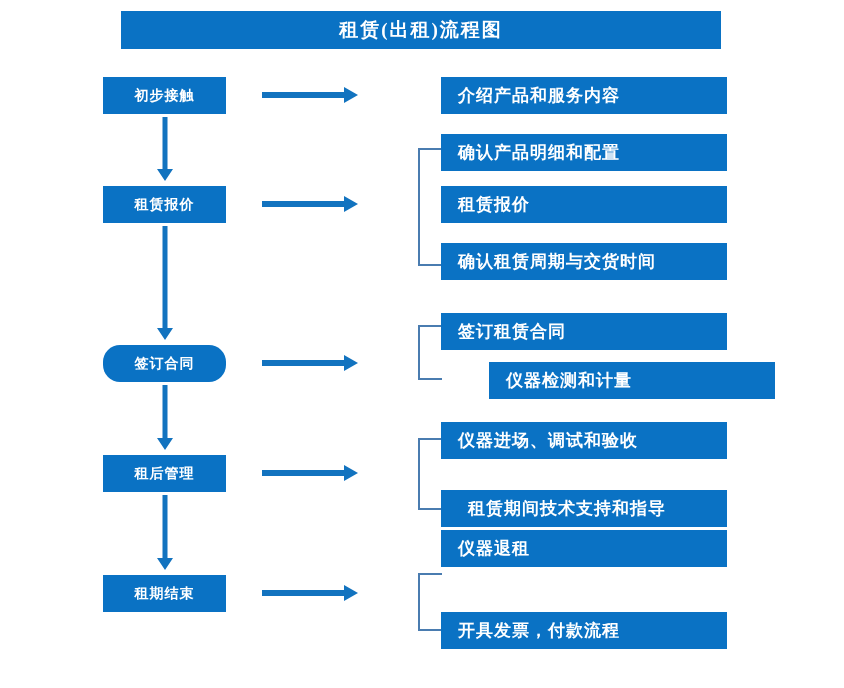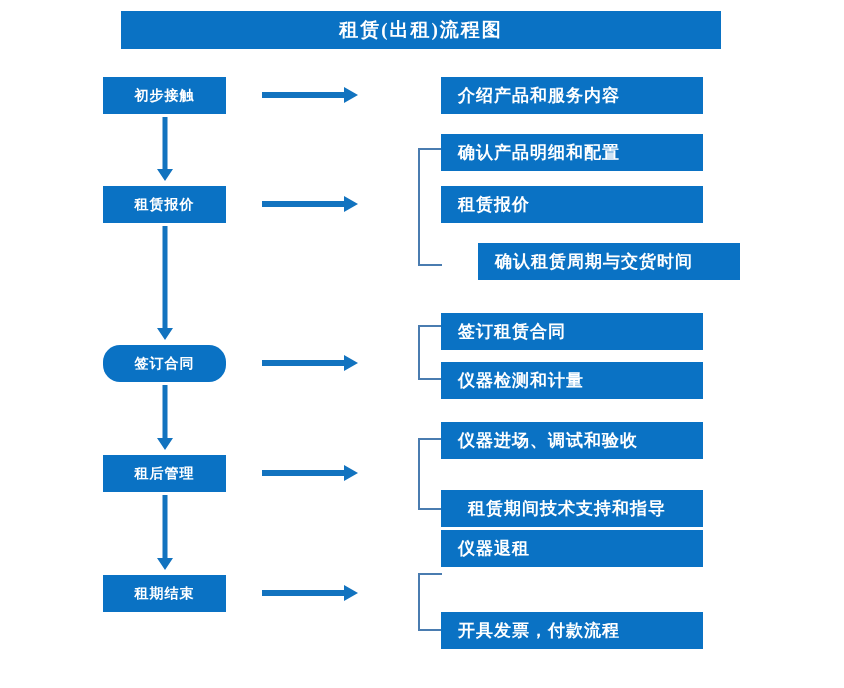--- a/index.html
+++ b/index.html
@@ -40,21 +40,21 @@
   }
   .stage-box {
     left: 103px;
     width: 123px;
     height: 37px;
     justify-content: center;
     font-size: 14px;
   }
   .detail-box {
     left: 441px;
-    width: 262px;
+    width: 286px;
     height: 37px;
     padding-left: 17px;
     font-size: 17px;
   }
   .arrow-right {
     position: absolute;
     left: 262px;
     width: 96px;
     height: 16px;
   }
@@ -134,21 +134,21 @@
   </div>
 
   <div class="bracket" style="top:148px; height:118px;"></div>
   <div class="bracket" style="top:325px; height:55px;"></div>
   <div class="bracket" style="top:438px; height:72px;"></div>
   <div class="bracket" style="top:573px; height:58px;"></div>
 
   <div class="box detail-box" style="top:77px;">介绍产品和服务内容</div>
   <div class="box detail-box" style="top:134px;">确认产品明细和配置</div>
   <div class="box detail-box" style="top:186px;">租赁报价</div>
-  <div class="box detail-box" style="top:243px;margin-left:37px;">确认租赁周期与交货时间</div>
+  <div class="box detail-box" style="top:243px;">确认租赁周期与交货时间</div>
   <div class="box detail-box" style="top:313px;">签订租赁合同</div>
-  <div class="box detail-box" style="top:362px;">仪器检测和计量</div>
+  <div class="box detail-box" style="top:362px;margin-left:48px;">仪器检测和计量</div>
   <div class="box detail-box" style="top:422px;">仪器进场、调试和验收</div>
   <div class="box detail-box" style="top:490px;padding-left:27px;">租赁期间技术支持和指导</div>
   <div class="box detail-box" style="top:530px;">仪器退租</div>
   <div class="box detail-box" style="top:612px;">开具发票，付款流程</div>
 
 </div>
 
 </body></html>

